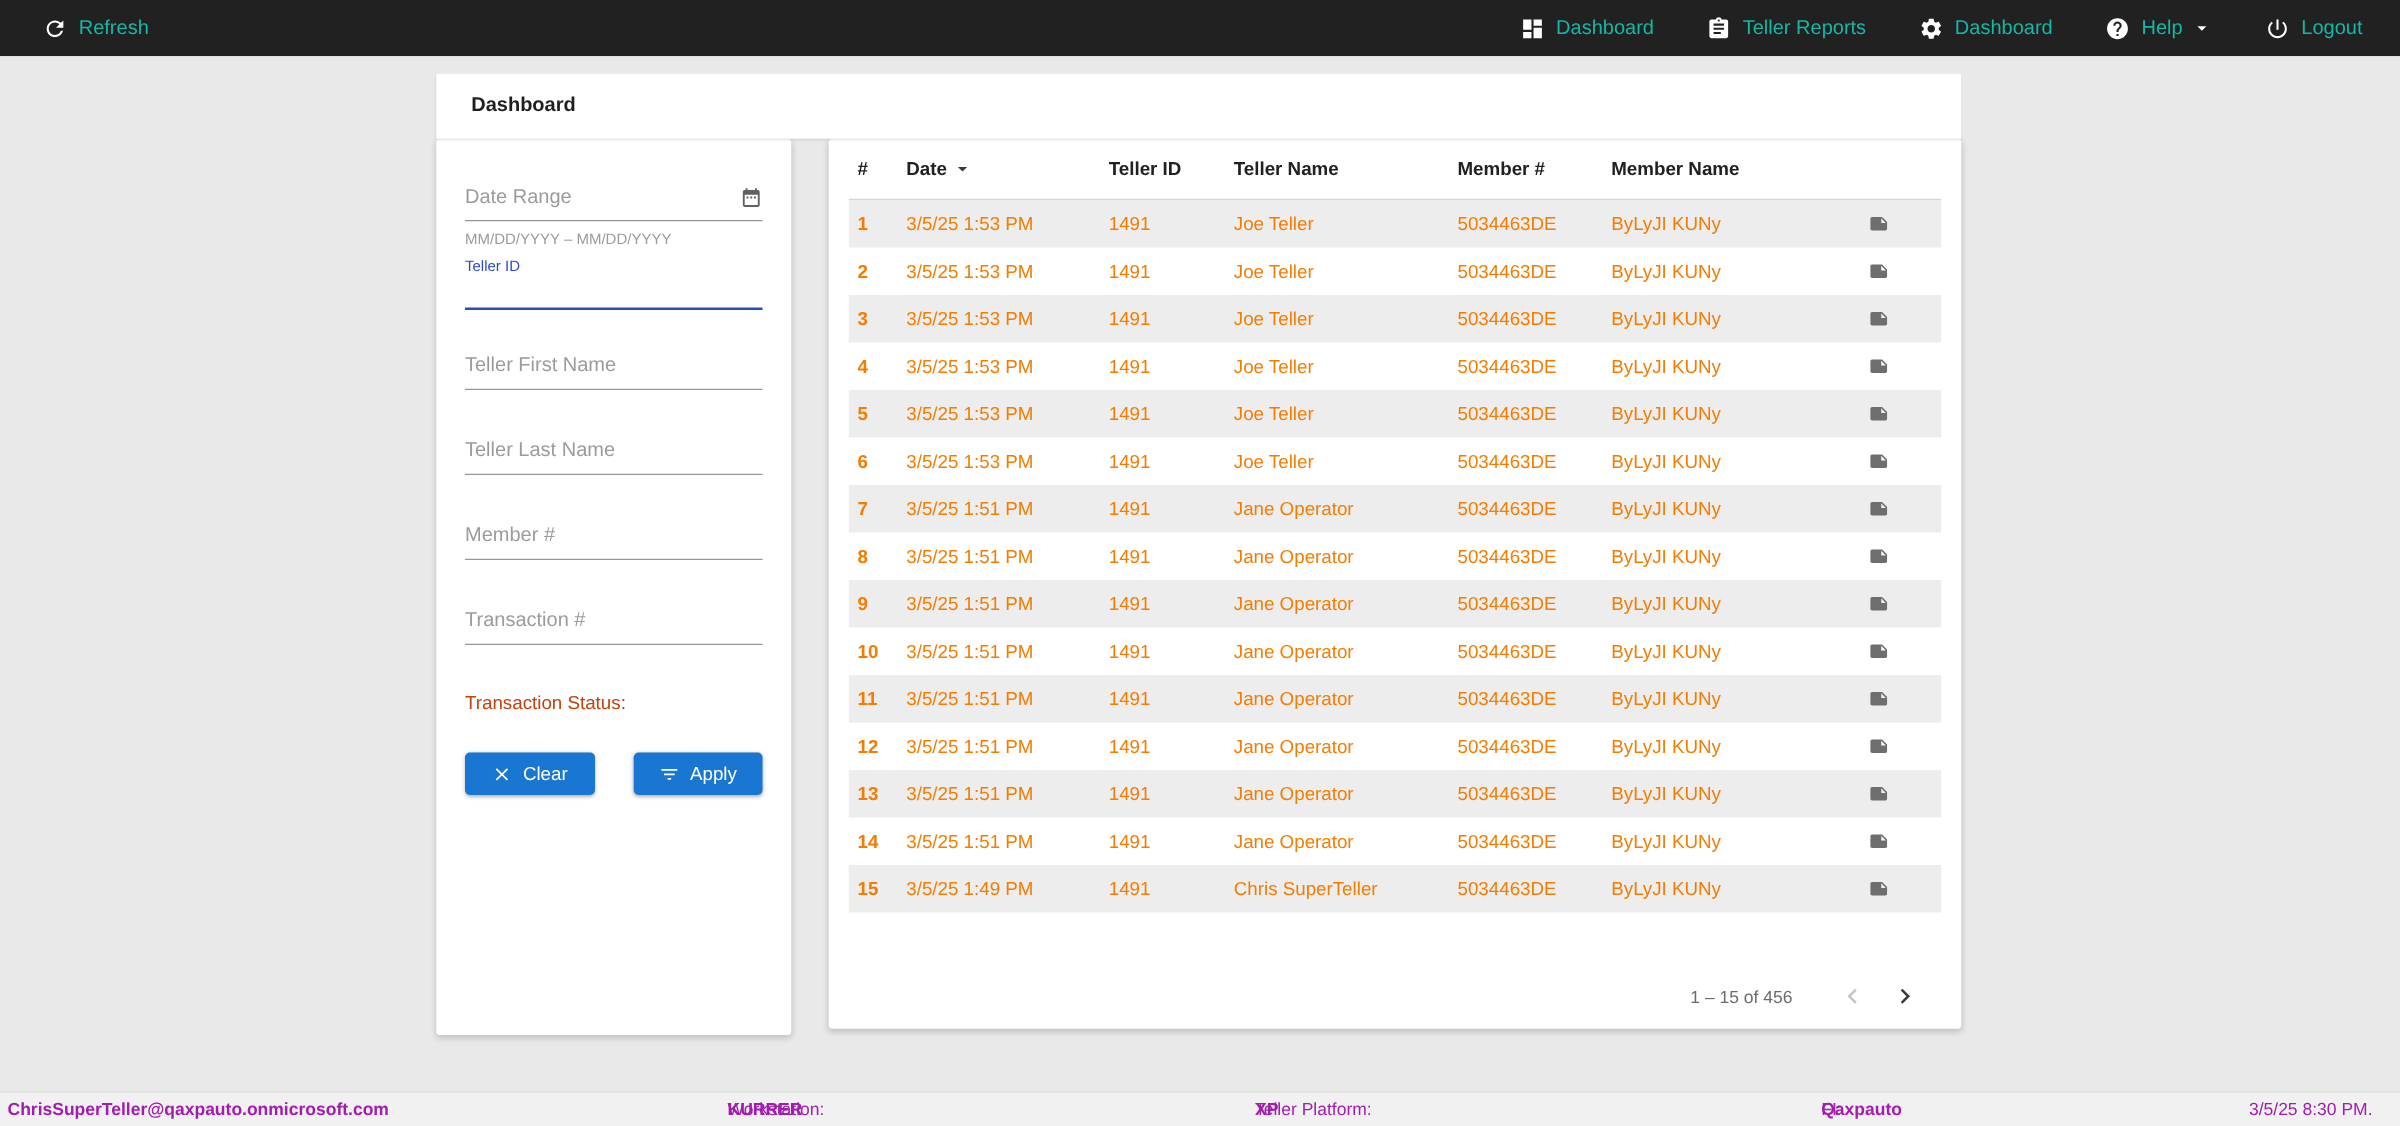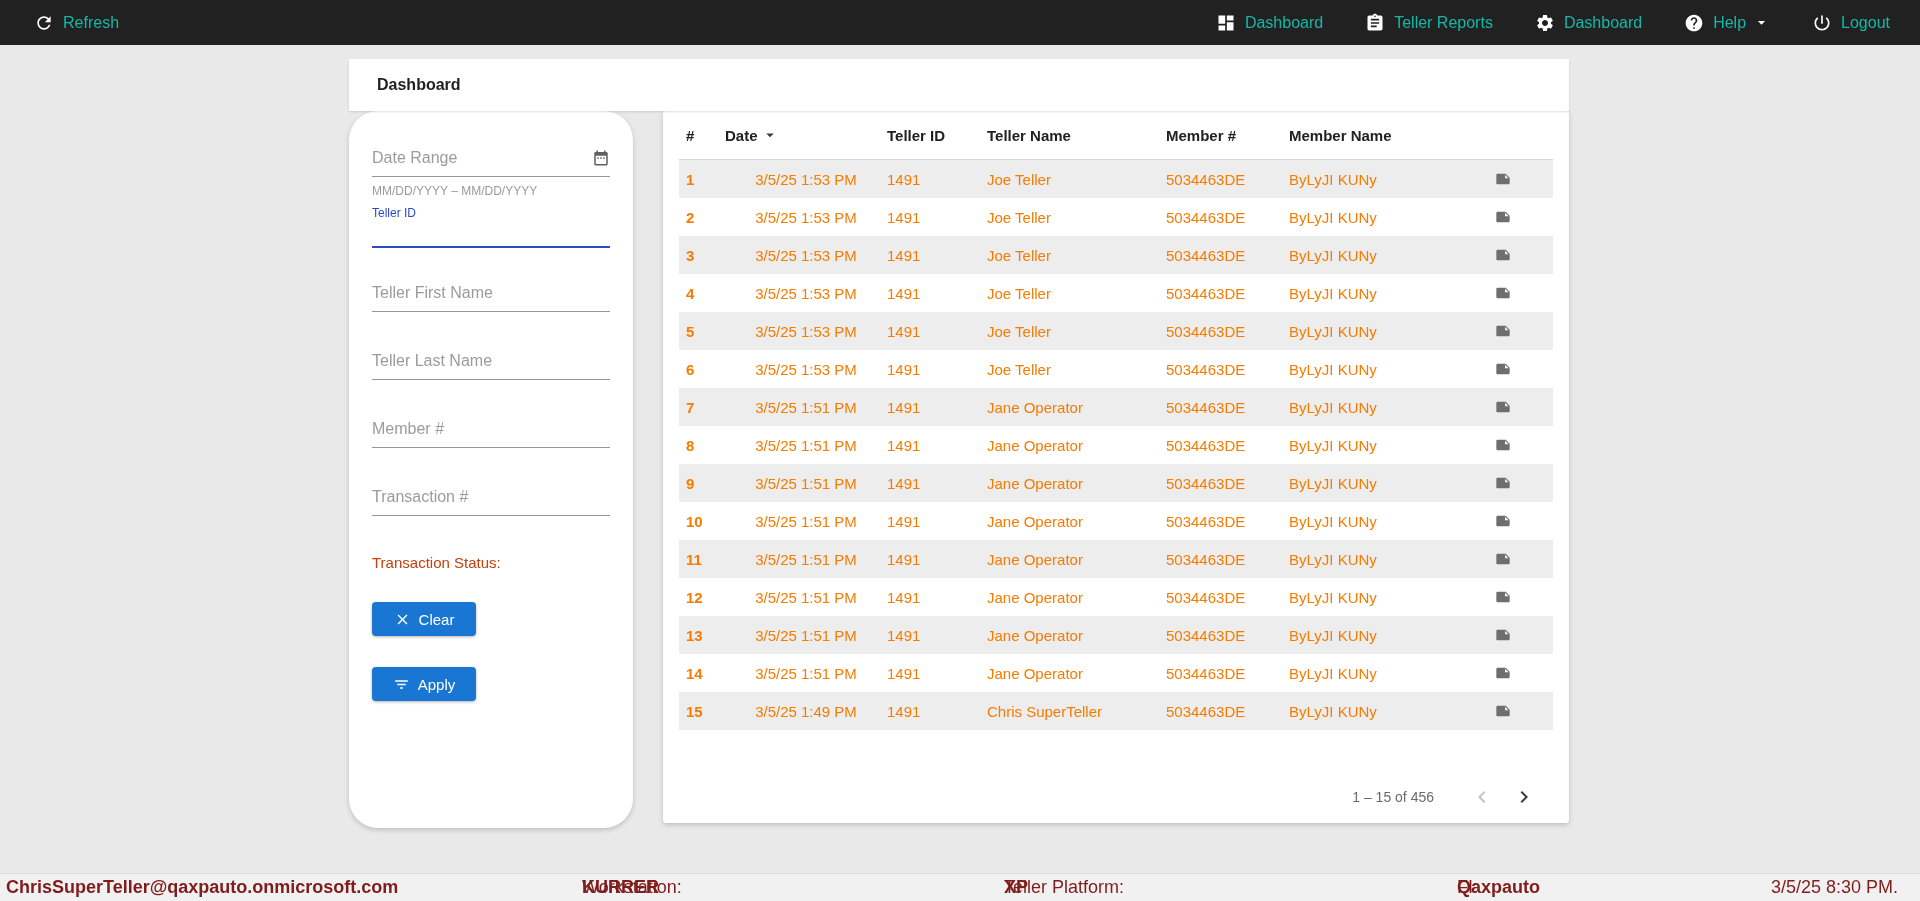--- a/index.html
+++ b/index.html
@@ -45,21 +45,21 @@
     display: flex; align-items: center; gap: 10px; padding: 0 15px;
     color: var(--alert-red, #d13438); font-size: 15px; white-space: nowrap;
   }
   .alert svg { width: 20px; height: 20px; fill: #d32f2f; flex: none; }
   .alert .gap-left { margin-left: 14px; }
 
   .cards { display: flex; gap: 30px; align-items: flex-start; }
   .card { background: #fff; border-radius: 3px; box-shadow: 0 2px 5px rgba(0,0,0,.18); }
 
   
-  .sidebar { width: 284px; height: 717px; padding: 38px 23px 0; border-radius: 29px; }
+  .sidebar { width: 284px; height: 717px; padding: 38px 23px 0; }
   input { font-family: "Liberation Sans", sans-serif; outline: none; background: transparent; color: #555; }
   input::placeholder { color: #9b9b9b; opacity: 1; }
 
   .dr-line { display: flex; align-items: flex-end; border-bottom: 1px solid #969696; padding-bottom: 9px; }
   .dr-line input { border: 0; flex: 1; font-size: 16px; min-width: 0; }
   .icon-btn { cursor: pointer; display: inline-flex; }
   .icon-btn svg { width: 18px; height: 18px; fill: #616161; }
   .hint { font-size: 12px; color: #9b9b9b; margin-top: 7px; }
 
   .tid-field { margin-top: 8px; }
@@ -76,61 +76,61 @@
   .toggle-row { display: flex; align-items: center; gap: 13px; height: 20px; margin-bottom: 14px; cursor: pointer; }
   .switch { position: relative; width: 34px; height: 15px; border-radius: 8px; background: #a6a6a6; flex: none; }
   .switch .thumb {
     position: absolute; top: -3px; left: 0; width: 20px; height: 20px; border-radius: 50%;
     background: #e3e3e3; box-shadow: 0 1px 3px rgba(0,0,0,.4);
   }
   .switch.on { background: rgba(25,118,210,.5); }
   .switch.on .thumb { left: auto; right: 0; background: var(--accent-blue, #1976d2); }
   .toggle-label { font-size: 15px; color: #1f1f1f; }
 
-  .button-row { margin-top: 31px; display: flex; gap: 31px; flex-direction: column; }
+  .button-row { margin-top: 31px; display: flex; gap: 31px; }
   .btn {
     width: 104px; height: 34px; border: 0; border-radius: 4px;
     background: var(--accent-blue, #1976d2); color: #fff; font-size: 15px;
     font-family: "Liberation Sans", sans-serif;
     display: flex; align-items: center; justify-content: center; gap: 8px;
     cursor: pointer; box-shadow: 0 1px 3px rgba(0,0,0,.3);
   }
   .btn svg { width: 17px; height: 17px; fill: #fff; flex: none; }
 
   
   .table-card { width: 906px; height: 712px; padding: 0 23px; }
   .thead, .trow { display: flex; align-items: center; margin: 0 -7px; padding: 0 7px; }
   .thead { height: 49px; border-bottom: 1px solid #d6d6d6; font-size: 15px; font-weight: bold; color: #212121; }
   .th { display: flex; align-items: center; gap: 3px; cursor: pointer; }
   .sort-icon svg { width: 18px; height: 18px; fill: #3c3c3c; display: block; }
   .trow { height: 38px; font-size: 15px; color: var(--row-orange, #f57c00); }
   .trow.odd { background: var(--row-alt-bg, #ededed); }
   .col { flex: none; overflow: hidden; white-space: nowrap; }
   .col-num   { width: 39px; }
-  .col-date  { width: 162px; text-align: center; }
+  .col-date  { width: 162px; }
   .col-tid   { width: 100px; }
   .col-tname { width: 179px; }
   .col-mnum  { width: 123px; }
   .col-mname { width: 206px; }
   .col-icon  { width: 51px; display: flex; }
   .trow .col-num { font-weight: bold; }
   .note-btn { cursor: pointer; display: inline-flex; }
   .note-btn svg { width: 16px; height: 16px; fill: #6e6e6e; }
 
   .pagination { margin-top: 55px; display: flex; align-items: center; justify-content: flex-end; gap: 18px; padding-right: 10px; }
   .page-range { font-size: 14px; color: #6b6b6b; margin-right: 18px; }
   .page-btn { border: 0; background: transparent; cursor: pointer; padding: 0; display: inline-flex; }
   .page-btn svg { width: 24px; height: 24px; fill: #3c3c3c; }
   .page-btn.disabled svg { fill: #c4c4c4; }
   .page-btn.disabled { cursor: default; }
 
   
   .footer {
     height: 28px; background: #f1f1f1; border-top: 1px solid #dcdcdc;
-    position: relative; font-size: 18px; color: #7f1d1d; line-height: 27px;
+    position: relative; font-size: 14px; color: #a21caf; line-height: 27px;
   }
   .footer span { position: absolute; top: 0; white-space: nowrap; }
   .f-user { left: 6px; font-weight: bold; }
   .f-ws { left: 582px; }
   .f-plat { left: 1004px; }
   .f-fi { left: 1457px; }
   .f-time { right: 22px; font-weight: normal; }
 </style>
 </head>
 <body>

